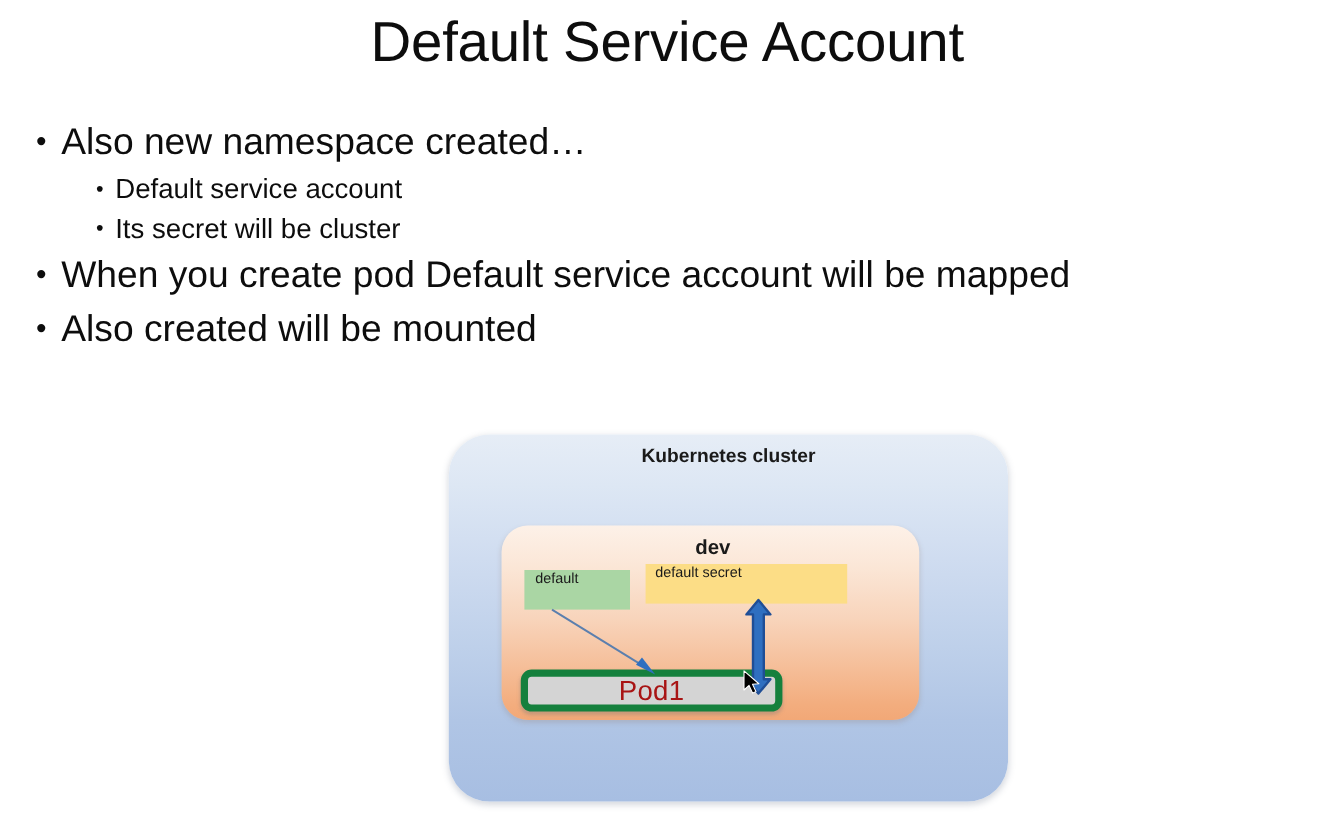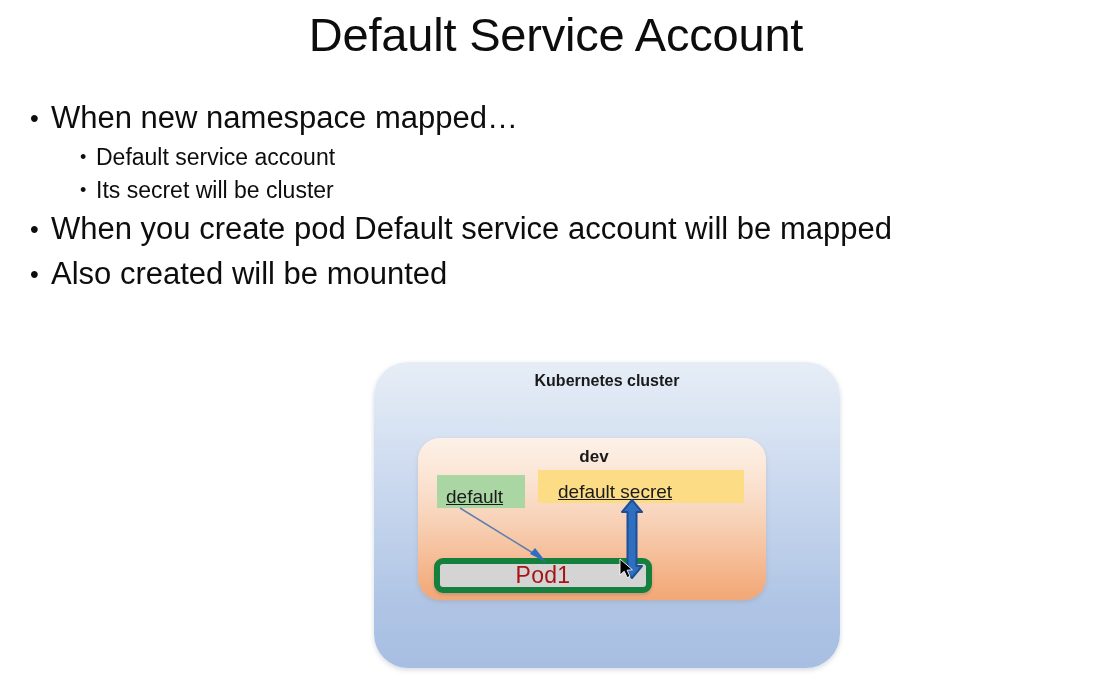--- a/index.html
+++ b/index.html
@@ -142,41 +142,40 @@
     text-align: center;
     font-size: 17px;
     line-height: 22px;
     font-weight: 700;
     color: #1a1a1a;
   }
 
   .chip {
     position: absolute;
     display: flex;
-    align-items: flex-end;
-    font-size: 19px;
+    align-items: flex-start;
+    font-size: 12px;
     color: #1a1a1a;
     box-sizing: border-box;
-    text-decoration: underline;
   }
   #sa-chip {
     left: 63px;
     top: 113px;
     width: 88px;
     height: 33px;
     background: #aad6a4;
     padding-left: 9px;
   }
   #secret-chip {
     left: 164px;
     top: 108px;
-    width: 206px;
+    width: 168px;
     height: 33px;
     background: #fcdd86;
-    padding-left: 20px;
+    padding-left: 8px;
   }
 
   #pod-box {
     position: absolute;
     left: 60px;
     top: 196px;
     width: 218px;
     height: 35px;
     border-radius: 9px;
     background: #d4d4d4;
@@ -212,21 +211,21 @@
 </style>
 </head>
 <body>
 
 <div id="slide-title">Default Service Account</div>
 
 <div id="bullet-list">
 
   <div class="bullet-row level-1">
     <span class="bullet-dot">•</span>
-    <span class="bullet-text">When new namespace mapped…</span>
+    <span class="bullet-text">Also new namespace created…</span>
   </div>
 
   <div class="bullet-row level-2">
     <span class="bullet-dot">•</span>
     <span class="bullet-text">Default service account</span>
   </div>
 
   <div class="bullet-row level-2">
     <span class="bullet-dot">•</span>
     <span class="bullet-text">Its secret will be cluster</span>

